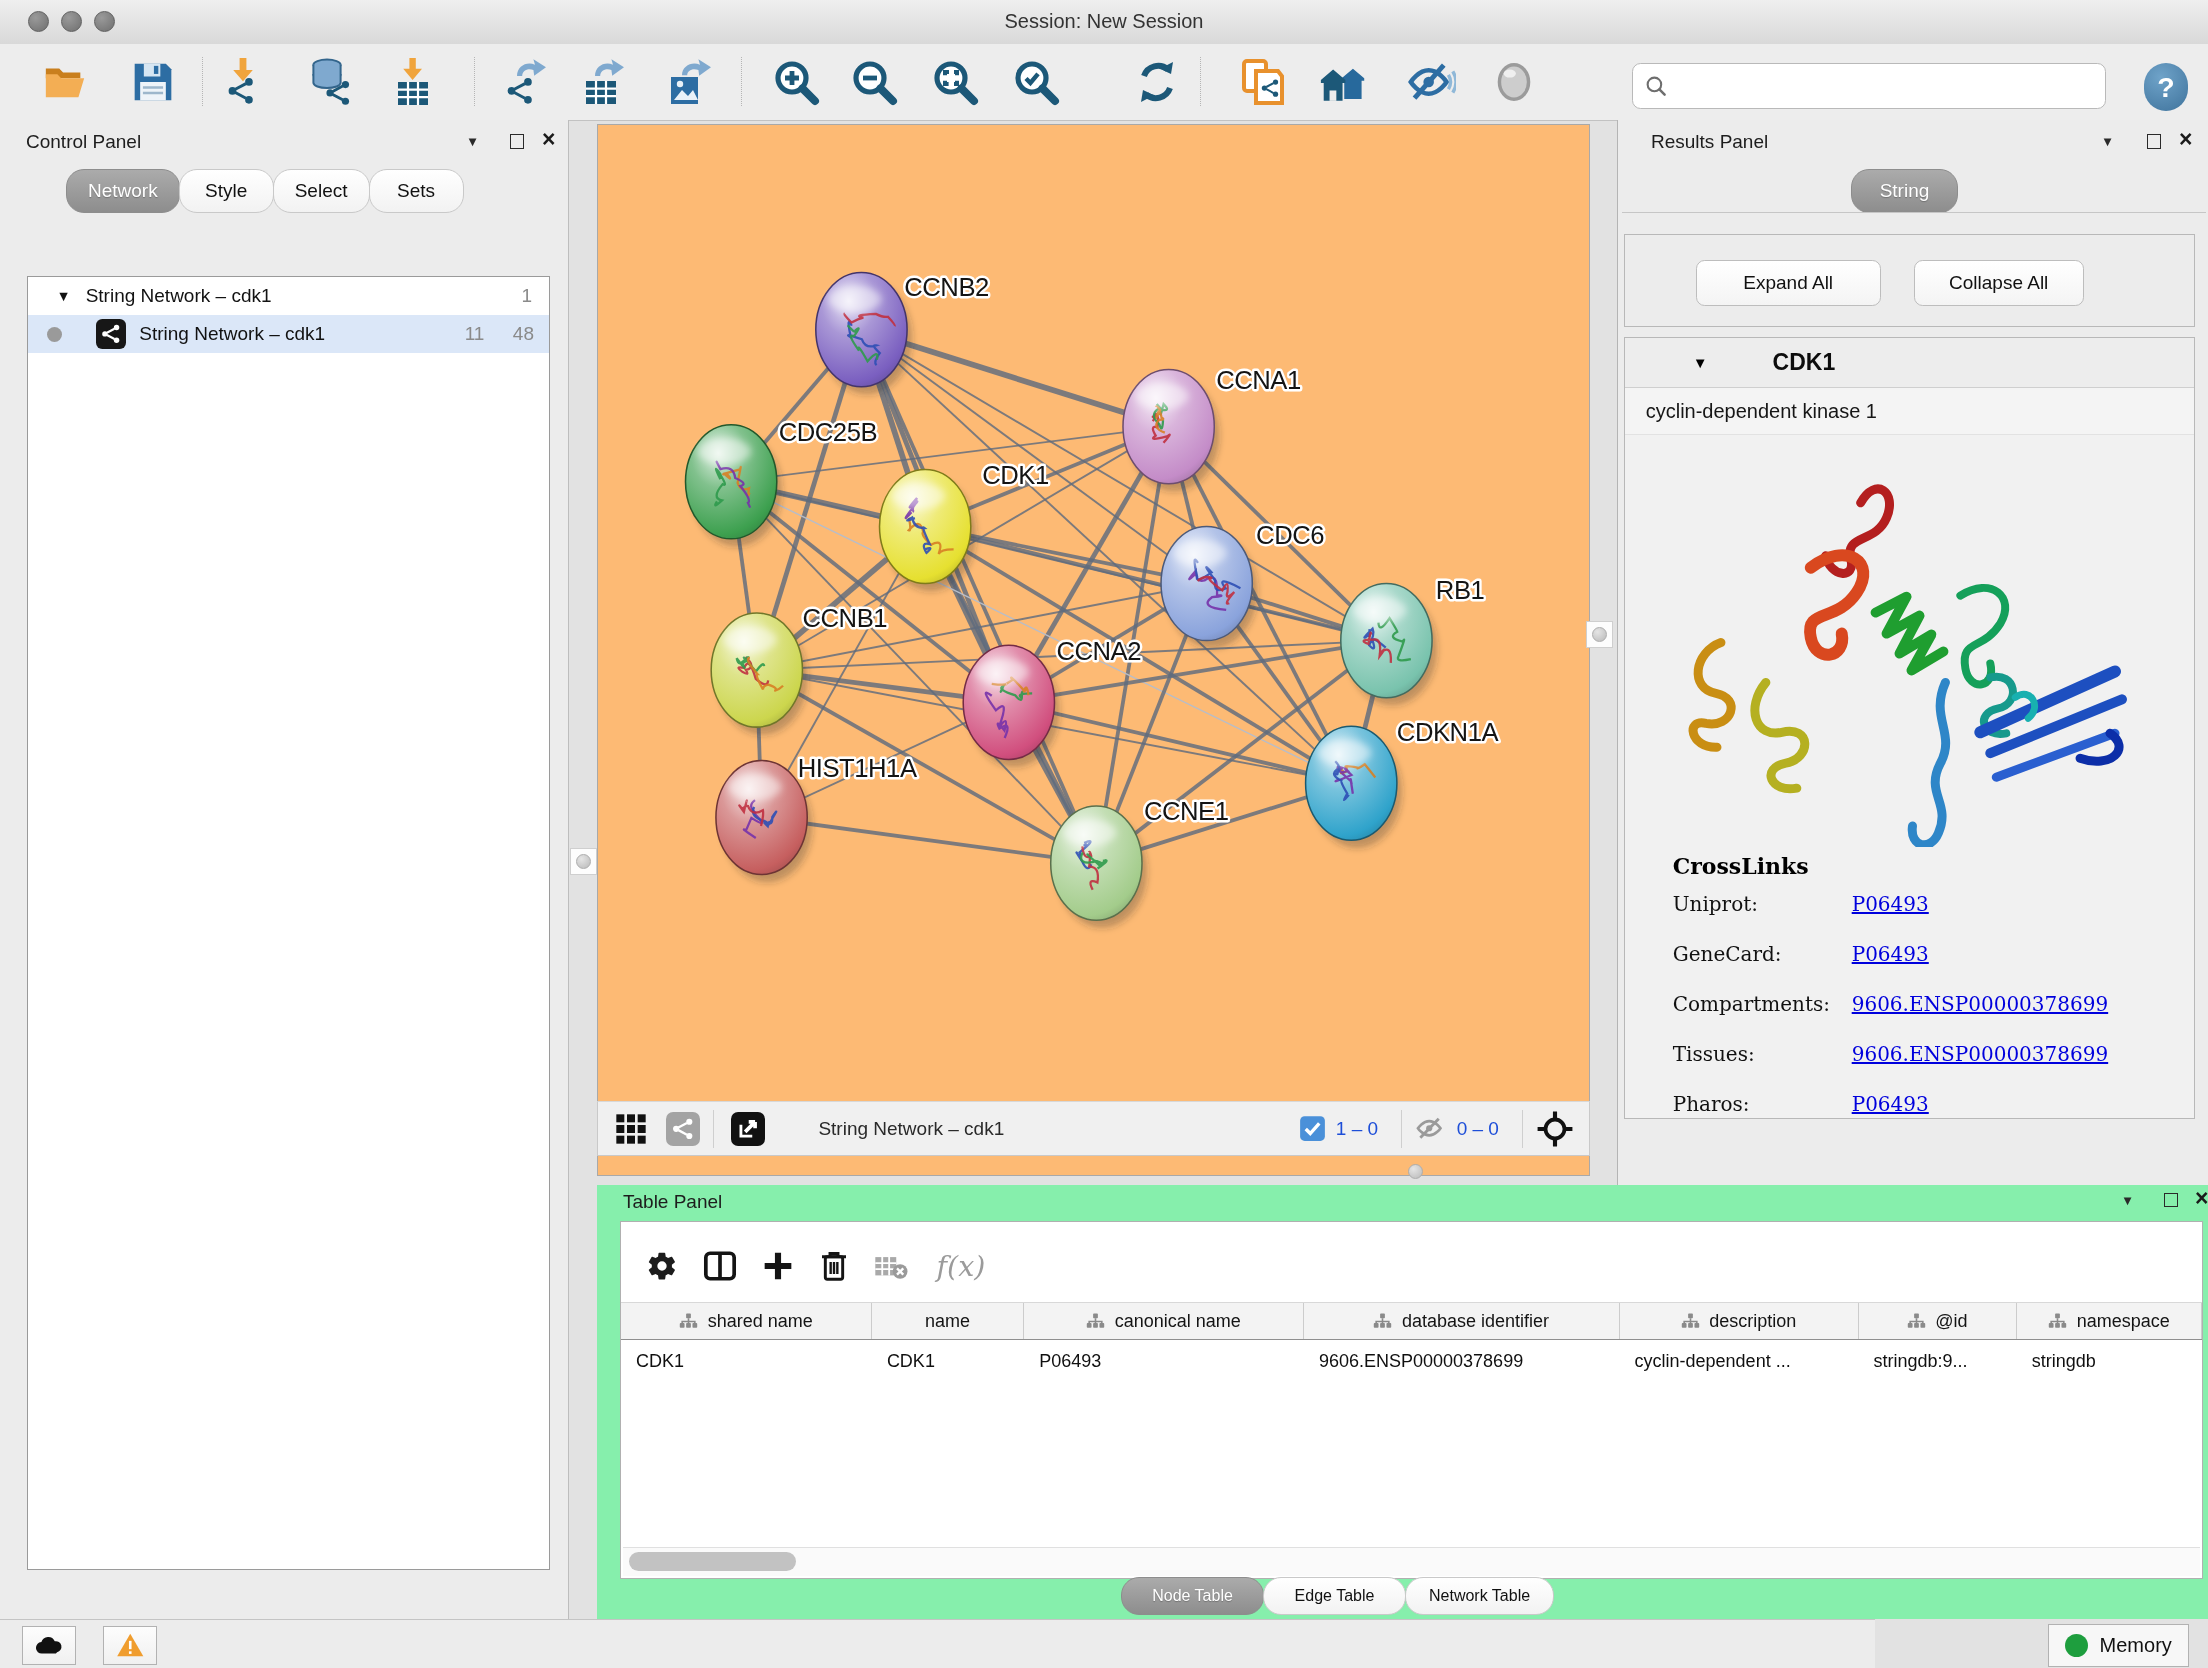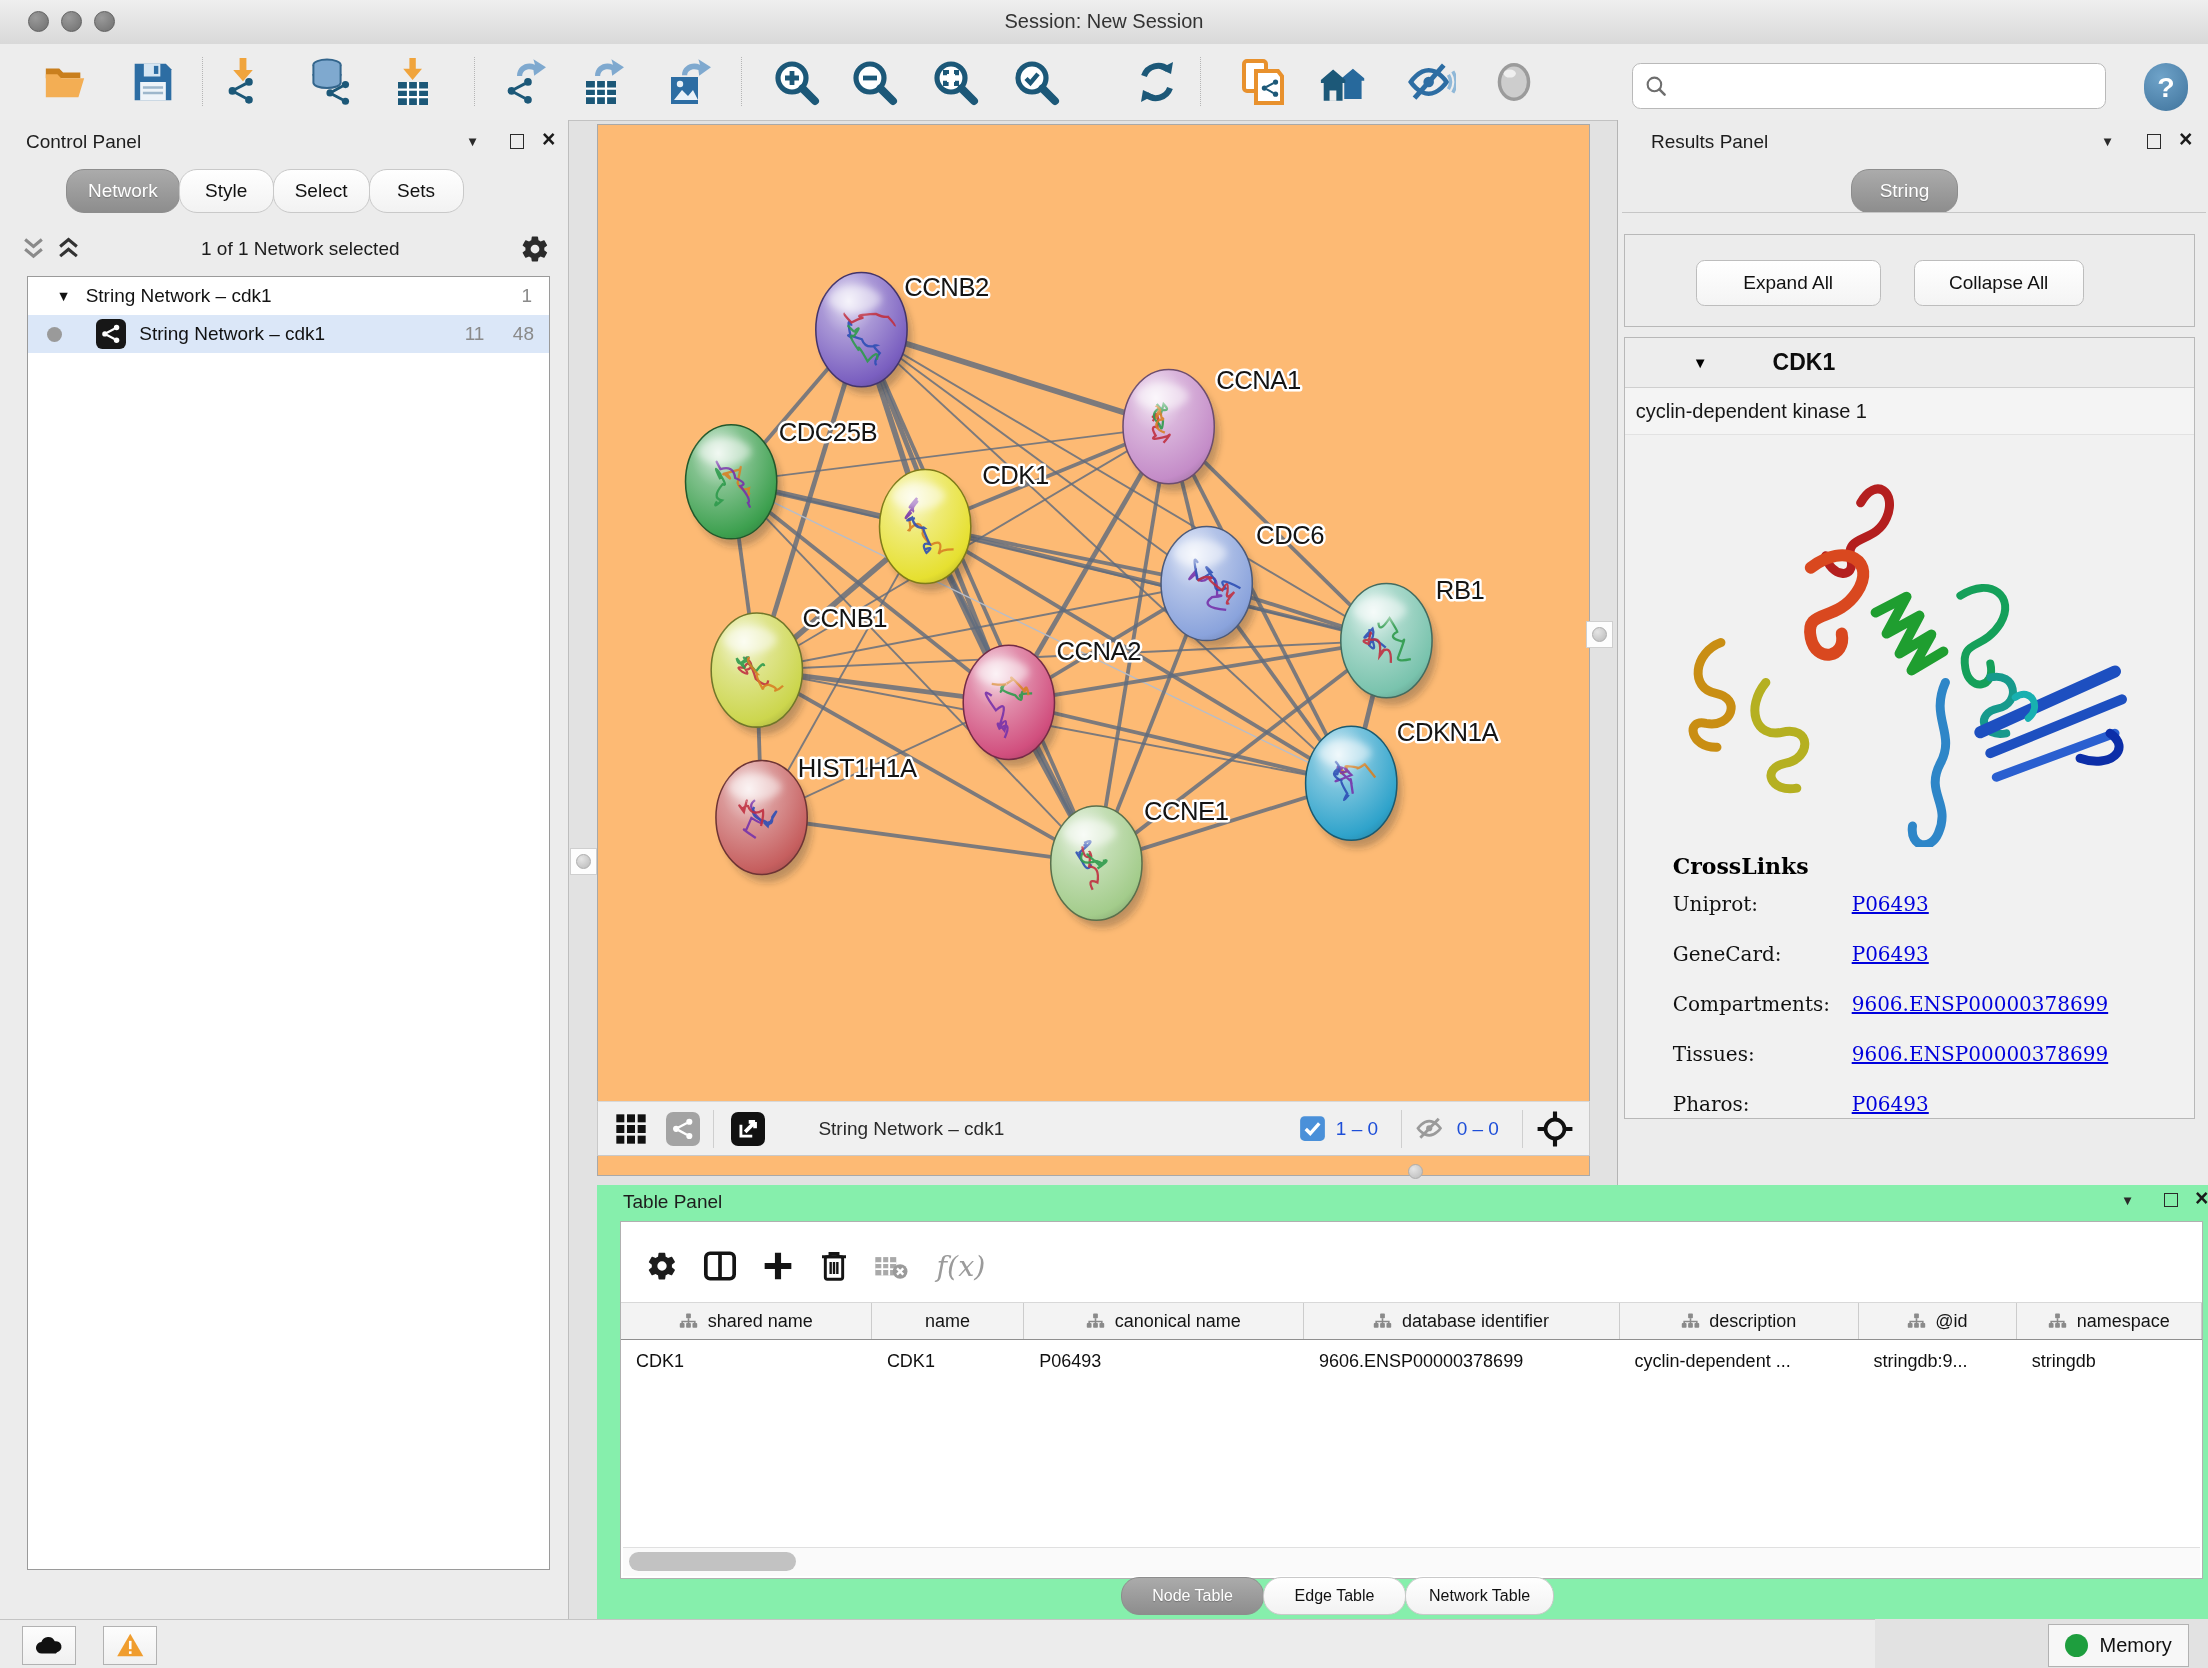--- a/index.html
+++ b/index.html
@@ -313,32 +313,20 @@
   <div class="abs" style="left:510px;top:14.3px"><span class="mini-box"></span></div>
   <div class="abs mini-x" style="left:542px;top:12.4px">×</div>
 
   <div class="abs cp-tabs" id="cp-tabs">
       <div class="tab selected">Network</div>
       <div class="tab">Style</div>
       <div class="tab">Select</div>
       <div class="tab">Sets</div>
     </div>
 
-  <div class="abs count-bar">
-    <svg width="25" height="28.5" viewBox="0 0 18 20">
-      <path d="M3 3l6 5 6-5M3 10l6 5 6-5" stroke="#8a8a8a" stroke-width="2.2" fill="none"></path>
-    </svg>
-    <svg width="25" height="28.5" viewBox="0 0 18 20" style="margin-left:9.5px">
-      <path d="M3 8l6-5 6 5M3 15l6-5 6 5" stroke="#333" stroke-width="2.2" fill="none"></path>
-    </svg>
-    <div class="count-text">1 of 1 Network selected</div>
-    <svg width="30" height="30" viewBox="0 0 24 24" fill="#2b2b2b">
-      <use href="#sym-gear"></use>
-    </svg>
-  </div>
 
   <div class="abs tree-box">
     <div class="tree-row">
       <span style="margin-left:28.5px;font-size:14.3px">▼</span>
       <span style="margin-left:15px">String Network – cdk1</span>
       <span class="tree-count" style="margin-left:auto;margin-right:17px">1</span>
     </div>
     <div class="tree-row selected">
       <span style="margin-left:19px;width:15px;height:15px;border-radius:50%;background:#9a9a9a;display:inline-block"></span>
       <svg width="30" height="30" viewBox="0 0 24 24" style="margin-left:34px">
@@ -685,21 +673,21 @@
       <span>Collapse All</span>
     </div>
   </div>
 
   <div class="abs rp-box" style="left:5.7px;top:217px;width:571px;height:782px;background:#f1f1f1">
     <div class="cdk-header">
       <span style="margin-left:68px;font-size:15px">▼</span>
       <span class="cdk-title" style="margin-left:65px">CDK1</span>
     </div>
     <div style="height:46px;display:flex;align-items:center;background:#f4f4f4;border-bottom:1px solid #e2e2e2">
-      <span class="cdk-desc" style="margin-left:11px">cyclin-dependent kinase 1</span>
+      <span class="cdk-desc" style="margin-left:21px">cyclin-dependent kinase 1</span>
     </div>
 
     <svg width="533" height="399" viewBox="0 0 500 400" style="margin:13.3px 0 0 19px">
       <g fill="none" stroke-linecap="round">
         <path d="M200,55 C215,28 237,44 226,70 C215,96 184,86 190,111 C196,133 169,129 165,108" stroke="#b41f1f" stroke-width="9"></path>
         <path d="M150,120 C185,93 217,114 196,145 C175,176 144,160 150,190 C155,216 186,211 181,186" stroke="#d9481f" stroke-width="12"></path>
         <path d="M60,195 C33,205 28,241 55,246 C81,251 71,281 45,276 C24,271 29,301 56,300" stroke="#c98e13" stroke-width="9"></path>
         <path d="M105,235 C84,261 95,291 121,285 C151,278 151,311 125,316 C99,321 110,346 136,341" stroke="#b5b021" stroke-width="9"></path>
         <path d="M215,165 L246,149 L226,186 L259,168 L239,206 L271,187 L251,223 L283,204" stroke="#1f9e30" stroke-width="10" stroke-linejoin="round"></path>
         <path d="M300,148 C331,128 356,150 340,176 C322,204 300,191 305,221 C309,245 336,241 330,216" stroke="#15a05a" stroke-width="8"></path>

